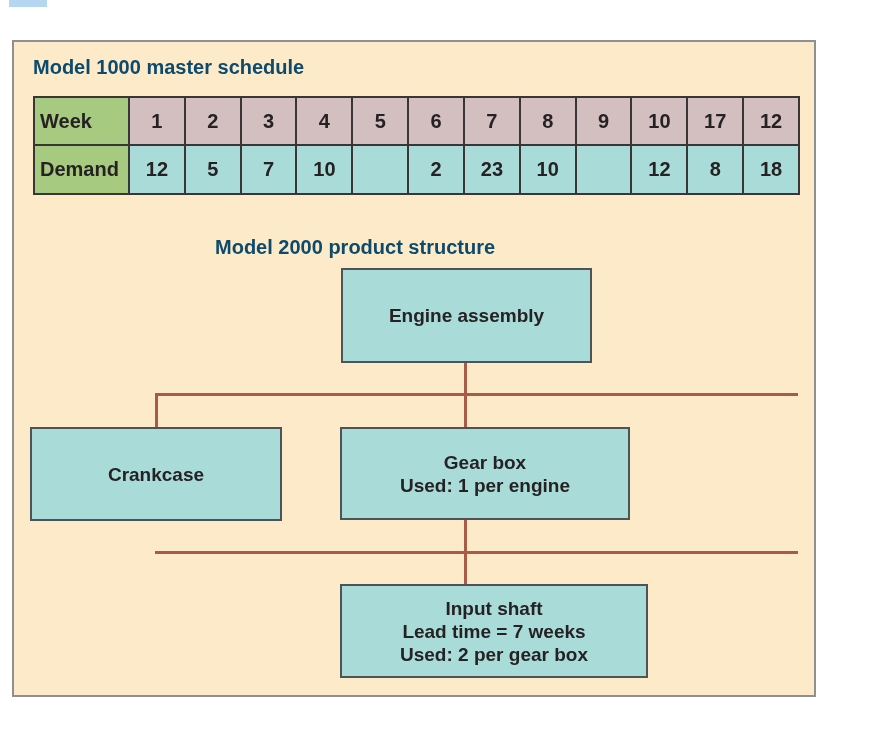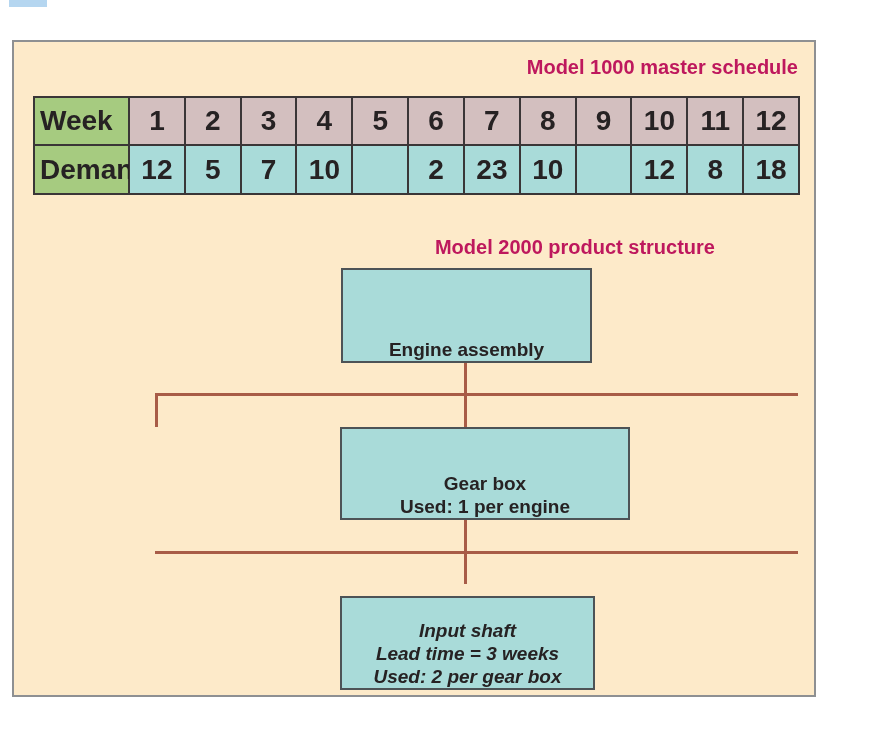--- a/index.html
+++ b/index.html
@@ -5,42 +5,42 @@
   html,body{margin:0;padding:0;background:#ffffff;}
   body{width:882px;height:730px;position:relative;overflow:hidden;
        font-family:"Liberation Sans", sans-serif;color:#262223;}
 
   .corner-bar{position:absolute;left:9px;top:0;width:38px;height:7px;background:#b5d6f0;}
 
   .panel{position:absolute;left:12px;top:40px;width:800px;height:653px;
          background:#fdeac9;border:2px solid #8e9092;}
 
   .fig-title{position:absolute;height:24px;line-height:24px;font-size:20px;
-             font-weight:600;text-align:right;color:#be185d;}
+             font-weight:600;text-align:left;color:#0c4a6e;}
   #ms-title{left:19px;top:13px;width:765px;}
   #ps-title{left:201px;top:193px;width:500px;}
 
   
   .ms-table{position:absolute;left:19px;top:54px;width:765px;
             display:grid;grid-template-columns:95px repeat(12,1fr);
             grid-template-rows:48px 49px;border:1px solid #3a3637;}
   .cell{border:1px solid #3a3637;display:flex;align-items:center;justify-content:center;
-        font-size:28px;font-weight:600;box-sizing:border-box;color:#262223;}
+        font-size:20px;font-weight:600;box-sizing:border-box;color:#262223;}
   .cell.hl{background:#a6cb80;justify-content:flex-start;padding-left:5px;}
   .cell.wk{background:#d3bfbf;}
   .cell.dm{background:#a9dbd9;}
 
   
   .node{position:absolute;background:#a9dbd9;border:2px solid #4d5356;box-sizing:border-box;
-        display:flex;flex-direction:column;align-items:center;justify-content:flex-end;
+        display:flex;flex-direction:column;align-items:center;justify-content:center;
         font-size:19px;font-weight:600;line-height:23px;text-align:center;color:#262223;}
   #node-engine{left:327px;top:226px;width:251px;height:95px;}
   #node-crankcase{left:16px;top:385px;width:252px;height:94px;}
   #node-gearbox{left:326px;top:385px;width:290px;height:93px;}
-  #node-inputshaft{left:326px;top:554px;width:255px;height:94px;font-style:italic;}
+  #node-inputshaft{left:326px;top:542px;width:308px;height:94px;}
 
   
   .conn{position:absolute;background:#a85c47;}
   #conn-v1{left:450px;top:321px;width:3px;height:64px;}
   #conn-h1{left:141px;top:351px;width:643px;height:3px;}
   #conn-stub1{left:141px;top:351px;width:3px;height:34px;}
   #conn-v2{left:450px;top:478px;width:3px;height:64px;}
   #conn-h2{left:141px;top:509px;width:643px;height:3px;}
 </style>
 </head>
@@ -57,21 +57,21 @@
     <div class="cell wk">1</div>
     <div class="cell wk">2</div>
     <div class="cell wk">3</div>
     <div class="cell wk">4</div>
     <div class="cell wk">5</div>
     <div class="cell wk">6</div>
     <div class="cell wk">7</div>
     <div class="cell wk">8</div>
     <div class="cell wk">9</div>
     <div class="cell wk">10</div>
-    <div class="cell wk">11</div>
+    <div class="cell wk">17</div>
     <div class="cell wk">12</div>
     <div class="cell hl">Demand</div>
     <div class="cell dm">12</div>
     <div class="cell dm">5</div>
     <div class="cell dm">7</div>
     <div class="cell dm">10</div>
     <div class="cell dm"></div>
     <div class="cell dm">2</div>
     <div class="cell dm">23</div>
     <div class="cell dm">10</div>
@@ -86,25 +86,28 @@
   <div class="conn" id="conn-v1"></div>
   <div class="conn" id="conn-h1"></div>
   <div class="conn" id="conn-stub1"></div>
   <div class="conn" id="conn-v2"></div>
   <div class="conn" id="conn-h2"></div>
 
   <div class="node" id="node-engine">
     <div>Engine assembly</div>
   </div>
 
+  <div class="node" id="node-crankcase">
+    <div>Crankcase</div>
+  </div>
 
   <div class="node" id="node-gearbox">
     <div>Gear box</div>
     <div>Used: 1 per engine</div>
   </div>
 
   <div class="node" id="node-inputshaft">
     <div>Input shaft</div>
-    <div>Lead time = 3 weeks</div>
+    <div>Lead time = 7 weeks</div>
     <div>Used: 2 per gear box</div>
   </div>
 
 </div>
 
 </body></html>

